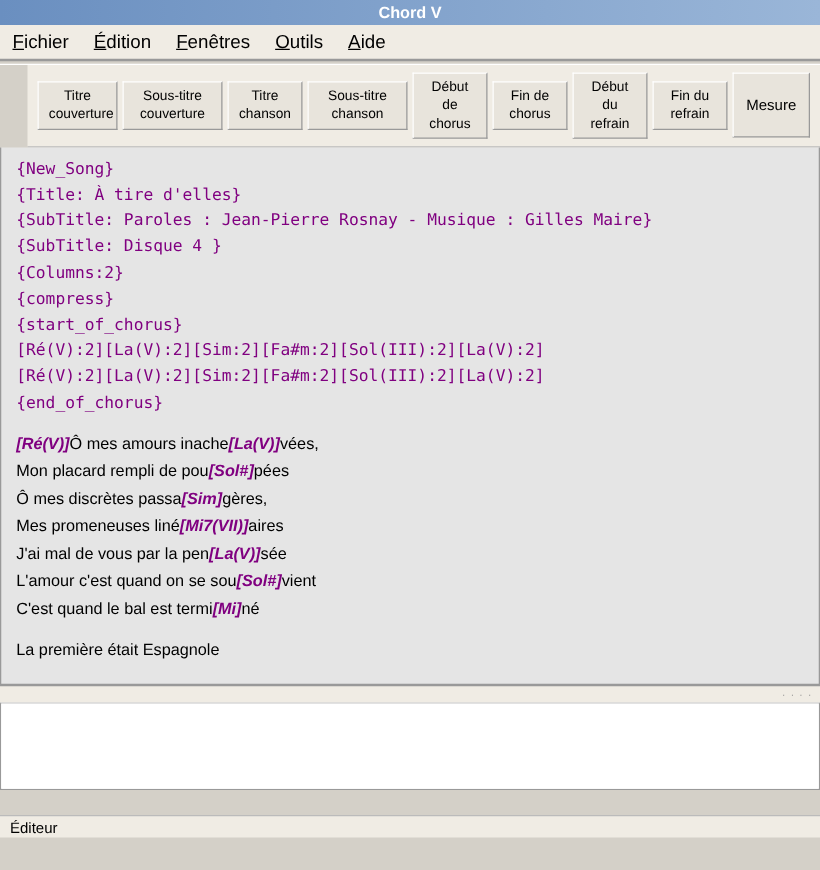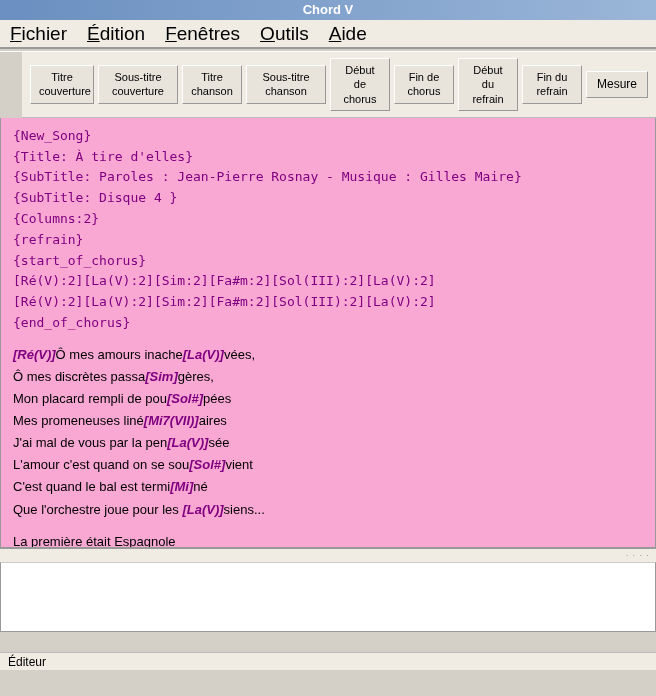--- a/index.html
+++ b/index.html
@@ -33,21 +33,21 @@
       padding: 4px 4px;
       display: flex;
       gap: 8px;
       height: 28px;
       align-items: center;
     }
 
     .menu-item {
       padding: 2px 6px;
       cursor: pointer;
-      font-size: 19px;
+      font-size: 15px;
       color: #000;
     }
     .menu-item u { text-decoration: underline; }
 
     
     .separator {
       height: 4px;
       background: #d4d0c8;
       border-top: 1px solid #999;
       border-bottom: 1px solid #fff;
@@ -82,26 +82,26 @@
     }
 
     .mesure-btn {
       background: #e8e4dc;
       border: 1px solid #999;
       border-top-color: #fff;
       border-left-color: #fff;
       padding: 4px 10px;
       font-size: 12px;
       cursor: pointer;
-      height: 27px;
+      height: 52px;
     }
 
     
     #main-content {
-      background: #f9a8d4;
+      background: #e5e5e5;
       margin: 0;
       padding: 8px 12px;
       height: 430px;
       overflow-y: auto;
       font-size: 13px;
       border: 1px solid #999;
       border-top: none;
     }
 
     .chord-meta {
@@ -193,52 +193,49 @@
   <button class="mesure-btn">Mesure</button>
 </div>
 
 <div id="main-content">
   <div class="chord-meta">
     <div>{New_Song}</div>
     <div>{Title: À tire d'elles}</div>
     <div>{SubTitle: Paroles : Jean-Pierre Rosnay - Musique : Gilles Maire}</div>
     <div>{SubTitle: Disque 4 }</div>
     <div>{Columns:2}</div>
-    <div>{refrain}</div>
+    <div>{compress}</div>
     <div>{start_of_chorus}</div>
     <div>[Ré(V):2][La(V):2][Sim:2][Fa#m:2][Sol(III):2][La(V):2]</div>
     <div>[Ré(V):2][La(V):2][Sim:2][Fa#m:2][Sol(III):2][La(V):2]</div>
     <div>{end_of_chorus}</div>
   </div>
 
   <div class="spacer"></div>
 
   <div class="song-line">
     <span class="chord-inline">[Ré(V)]</span>Ô mes amours inache<span class="chord-inline">[La(V)]</span>vées,
   </div>
   <div class="song-line">
+    Mon placard rempli de pou<span class="chord-inline">[Sol#]</span>pées
+  </div>
+  <div class="song-line">
     Ô mes discrètes passa<span class="chord-inline">[Sim]</span>gères,
   </div>
   <div class="song-line">
-    Mon placard rempli de pou<span class="chord-inline">[Sol#]</span>pées
-  </div>
-  <div class="song-line">
     Mes promeneuses liné<span class="chord-inline">[Mi7(VII)]</span>aires
   </div>
   <div class="song-line">
     J'ai mal de vous par la pen<span class="chord-inline">[La(V)]</span>sée
   </div>
   <div class="song-line">
     L'amour c'est quand on se sou<span class="chord-inline">[Sol#]</span>vient
   </div>
   <div class="song-line">
     C'est quand le bal est termi<span class="chord-inline">[Mi]</span>né
-  </div>
-  <div class="song-line">
-    Que l'orchestre joue pour les <span class="chord-inline">[La(V)]</span>siens...
   </div>
 
   <div class="spacer"></div>
 
   <div class="song-line">La première était Espagnole</div>
 
 </div>
 
 <div id="scrollbar-area">
   <span class="scroll-dots">· · · ·</span>

